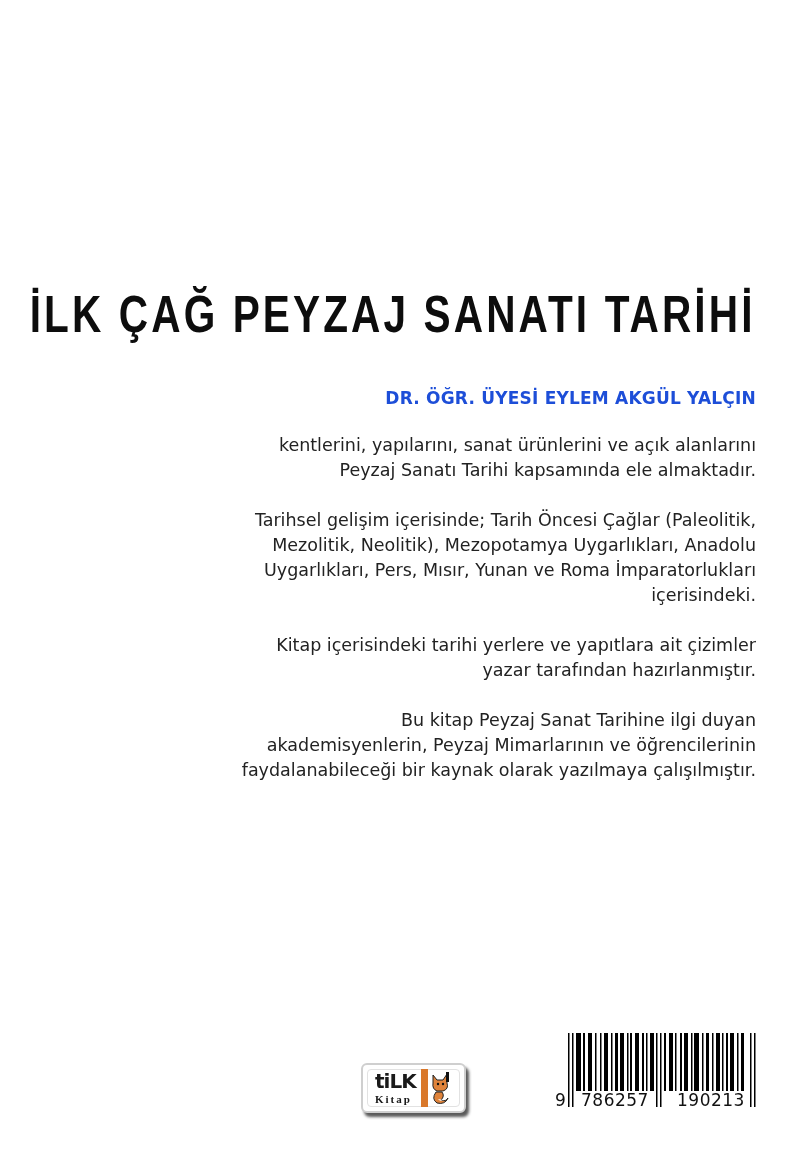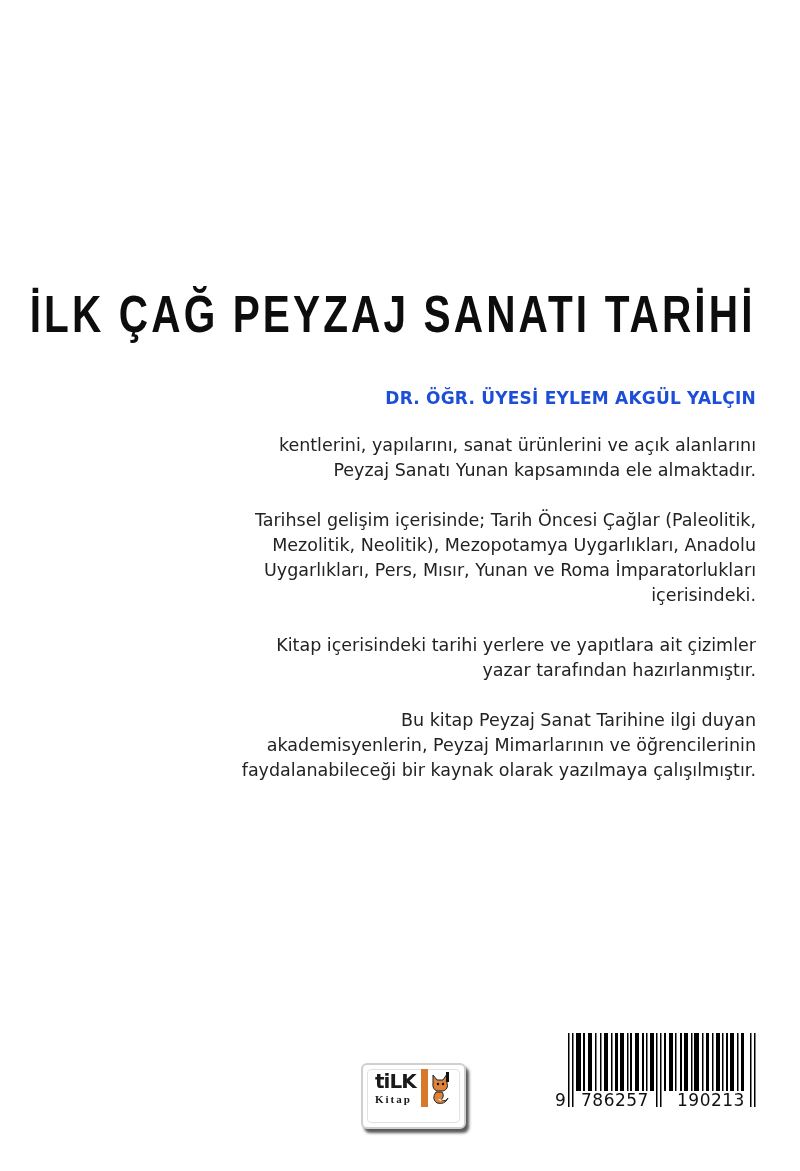--- a/index.html
+++ b/index.html
@@ -66,21 +66,21 @@
     }
     .blurb .line {
       display: block;
       white-space: nowrap;
     }
     .logo {
       position: absolute;
       left: 345px;
       top: 1063px;
       width: 105px;
-      height: 66px;
+      height: 50px;
       background: #ffffff;
       border: 2px solid #cfcfcf;
       border-radius: 6px;
       box-shadow: 3px 4px 3px #5a5a5a;
     }
     .logo-inner {
       position: absolute;
       left: 4px; top: 4px; right: 4px; bottom: 4px;
       border: 1px solid #e2e2e2;
       border-radius: 4px;
@@ -150,21 +150,21 @@
 
 <div class="cover">
 
   <div class="title">İLK ÇAĞ PEYZAJ SANATI TARİHİ</div>
 
   <div class="author">DR. ÖĞR. ÜYESİ EYLEM AKGÜL YALÇIN</div>
 
   <div class="blurb">
     <div class="para">
       <span class="line">kentlerini, yapılarını, sanat ürünlerini ve açık alanlarını</span>
-      <span class="line">Peyzaj Sanatı Yunan kapsamında ele almaktadır.</span>
+      <span class="line">Peyzaj Sanatı Tarihi kapsamında ele almaktadır.</span>
     </div>
     <div class="para">
       <span class="line">Tarihsel gelişim içerisinde; Tarih Öncesi Çağlar (Paleolitik,</span>
       <span class="line">Mezolitik, Neolitik), Mezopotamya Uygarlıkları, Anadolu</span>
       <span class="line">Uygarlıkları, Pers, Mısır, Yunan ve Roma İmparatorlukları</span>
       <span class="line">içerisindeki.</span>
     </div>
     <div class="para">
       <span class="line">Kitap içerisindeki tarihi yerlere ve yapıtlara ait çizimler</span>
       <span class="line">yazar tarafından hazırlanmıştır.</span>

